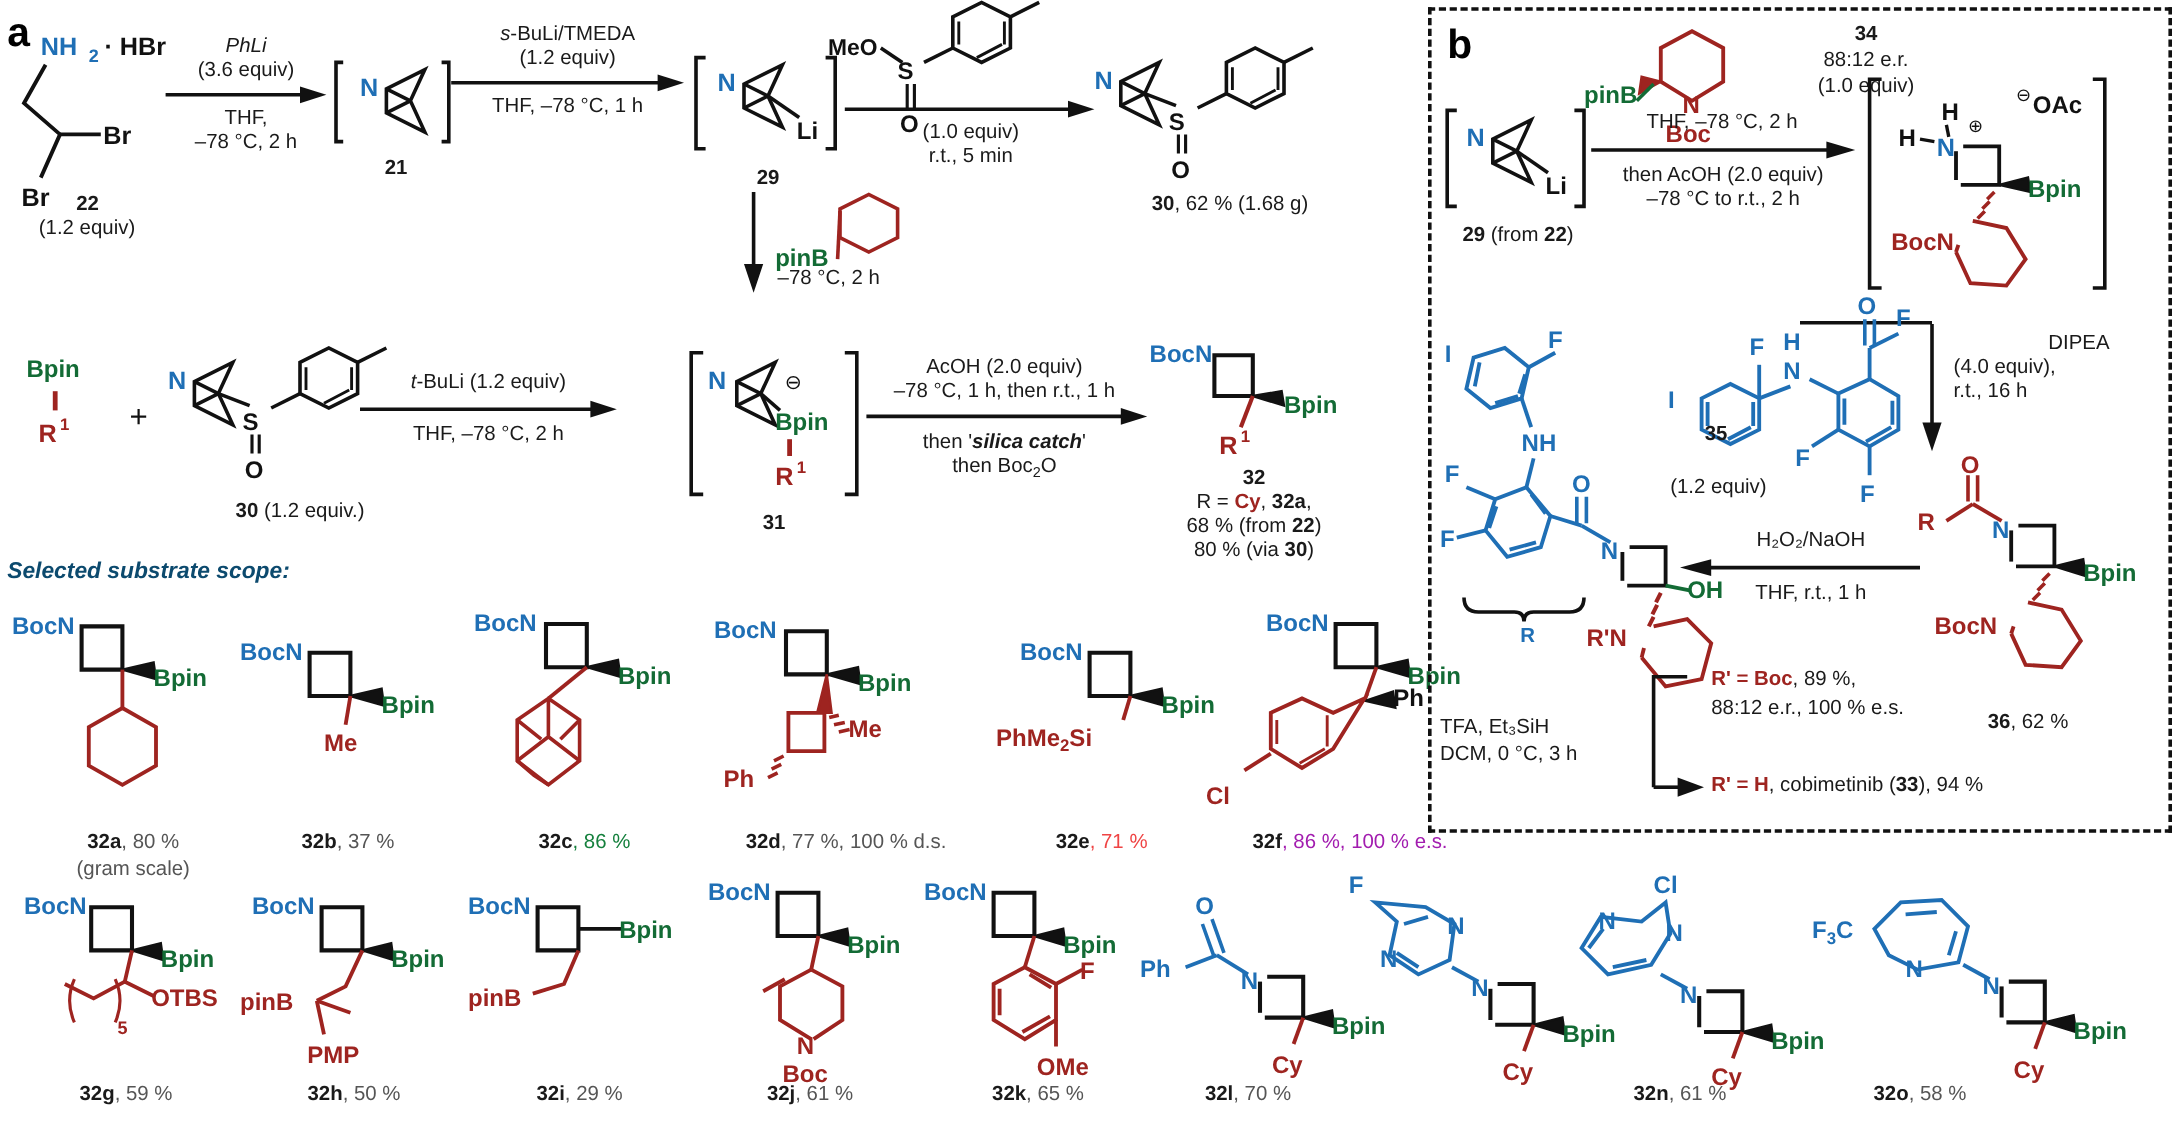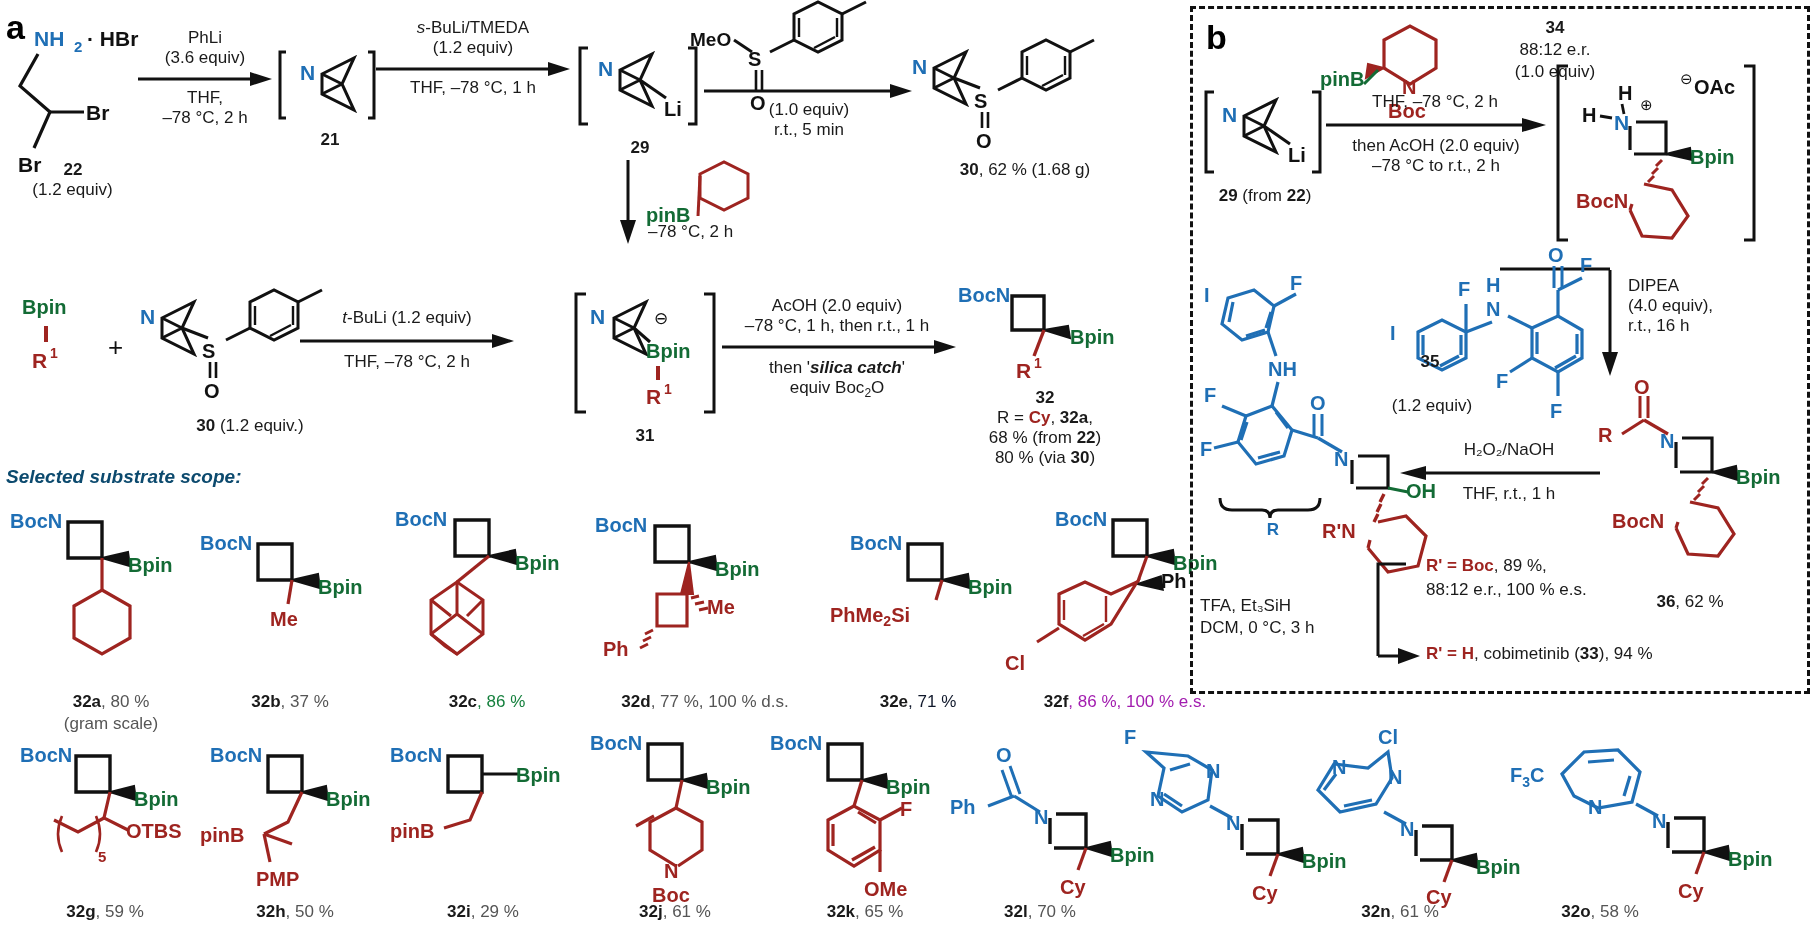--- a/index.html
+++ b/index.html
@@ -27,21 +27,21 @@
   <text x="62" y="28" font-size="15" font-weight="bold" fill="#1f6fb5">2</text>
   <text x="75" y="22" font-size="21" font-weight="bold" fill="#111">· HBr</text>
   <path d="M26 30 L8 62 L38 88 L22 124" stroke="#111" stroke-width="3.2" fill="none"></path>
   <path d="M38 88 L72 88" stroke="#111" stroke-width="3.2" fill="none"></path>
   <text x="74" y="96" font-size="21" font-weight="bold" fill="#111">Br</text>
   <text x="6" y="148" font-size="21" font-weight="bold" fill="#111">Br</text>
 </svg>
 <div class="abs cmpd" style="left:28px;top:160px;width:90px;"><b>22</b></div>
 <div class="abs cmpd" style="left:10px;top:180px;width:125px;">(1.2 equiv)</div>
 
-<div class="abs cond" style="left:140px;top:28px;width:130px;">PhLi</div>
+<div class="abs cond" style="left:140px;top:28px;width:130px;font-style:italic;">PhLi</div>
 <div class="abs cond" style="left:140px;top:48px;width:130px;">(3.6 equiv)</div>
 <svg class="abs" style="left:138px;top:72px;" width="136" height="14">
   <path d="M0 7 L118 7" stroke="#111" stroke-width="3"></path>
   <path d="M112 0 L134 7 L112 14 Z" fill="#111"></path>
 </svg>
 <div class="abs cond" style="left:140px;top:88px;width:130px;">THF,</div>
 <div class="abs cond" style="left:140px;top:108px;width:130px;">–78 °C, 2 h</div>
 
 <svg class="abs" style="left:280px;top:48px;" width="96" height="78">
   <path d="M6 4 L0 4 L0 70 L6 70" stroke="#111" stroke-width="3" fill="none"></path>
@@ -161,21 +161,21 @@
 </svg>
 <div class="abs cmpd" style="left:600px;top:426px;width:90px;"><b>31</b></div>
 
 <div class="abs cond" style="left:712px;top:296px;width:250px;">AcOH (2.0 equiv)</div>
 <div class="abs cond" style="left:700px;top:316px;width:274px;">–78 °C, 1 h, then r.t., 1 h</div>
 <svg class="abs" style="left:722px;top:340px;" width="236" height="14">
   <path d="M0 7 L218 7" stroke="#111" stroke-width="3"></path>
   <path d="M212 0 L234 7 L212 14 Z" fill="#111"></path>
 </svg>
 <div class="abs cond" style="left:712px;top:358px;width:250px;"><span>then '</span><b><i>silica catch</i></b><span>'</span></div>
-<div class="abs cond" style="left:712px;top:378px;width:250px;"><span>equiv Boc</span><sub style="font-size:12px;">2</sub><span>O</span></div>
+<div class="abs cond" style="left:712px;top:378px;width:250px;"><span>then Boc</span><sub style="font-size:12px;">2</sub><span>O</span></div>
 
 <svg class="abs" style="left:958px;top:282px;" width="170" height="100">
   <text x="0" y="20" font-size="20" font-weight="bold" fill="#1f6fb5">BocN</text>
   <path d="M54 14 L86 14 L86 48 L54 48 Z" stroke="#111" stroke-width="3.4" fill="none"></path>
   <path d="M86 48 L112 56 L110 44 Z" fill="#111" stroke="#111" stroke-width="2"></path>
   <text x="112" y="62" font-size="20" font-weight="bold" fill="#136b35">Bpin</text>
   <path d="M86 48 L76 74" stroke="#9e2420" stroke-width="3.4"></path>
   <text x="58" y="96" font-size="21" font-weight="bold" fill="#9e2420">R</text>
   <text x="76" y="86" font-size="14" font-weight="bold" fill="#9e2420">1</text>
 </svg>
@@ -241,21 +241,21 @@
 <div class="abs lbl" style="left:570px;top:692px;width:270px;"><b>32d</b><span style="color:#555;">, 77 %, 100 % d.s.</span></div>
 
 <svg class="abs" style="left:830px;top:528px;" width="200" height="140">
   <text x="20" y="22" font-size="20" font-weight="bold" fill="#1f6fb5">BocN</text>
   <path d="M78 16 L112 16 L112 52 L78 52 Z" stroke="#111" stroke-width="3.4" fill="none"></path>
   <path d="M112 52 L140 60 L138 46 Z" fill="#111" stroke="#111" stroke-width="2"></path>
   <text x="138" y="66" font-size="20" font-weight="bold" fill="#136b35">Bpin</text>
   <path d="M112 52 L106 72" stroke="#9e2420" stroke-width="3.2"></path>
   <text x="0" y="94" font-size="20" font-weight="bold" fill="#9e2420">PhMe<tspan font-size="14" dy="4">2</tspan><tspan dy="-4">Si</tspan></text>
 </svg>
-<div class="abs lbl" style="left:828px;top:692px;width:180px;"><b>32e</b><span style="color:#0f172a;">, 71 %</span></div>
+<div class="abs lbl" style="left:828px;top:692px;width:180px;"><b>32e</b><span style="color:#ef4444;">, 71 %</span></div>
 
 <svg class="abs" style="left:1005px;top:504px;" width="230" height="190">
   <text x="50" y="22" font-size="20" font-weight="bold" fill="#1f6fb5">BocN</text>
   <path d="M108 16 L142 16 L142 52 L108 52 Z" stroke="#111" stroke-width="3.4" fill="none"></path>
   <path d="M142 52 L170 60 L168 46 Z" fill="#111" stroke="#111" stroke-width="2"></path>
   <text x="168" y="66" font-size="20" font-weight="bold" fill="#136b35">Bpin</text>
   <path d="M142 52 L132 80" stroke="#9e2420" stroke-width="3.2"></path>
   <path d="M132 80 L156 72 L158 86 Z" fill="#111" stroke="#111" stroke-width="1.6"></path>
   <text x="156" y="84" font-size="20" font-weight="bold" fill="#111">Ph</text>
   <path d="M132 80 L106 92 L80 80 L54 92 L54 122 L80 138 L106 122 Z" stroke="#9e2420" stroke-width="3.2" fill="none" transform="translate(0,-2)"></path>
@@ -470,21 +470,21 @@
   </g>
 </svg>
 
 <svg class="abs" style="left:1600px;top:270px;" width="22" height="108">
   <path d="M10 0 L10 88" stroke="#111" stroke-width="3"></path>
   <path d="M2 82 L10 106 L18 82 Z" fill="#111"></path>
 </svg>
 <svg class="abs" style="left:1500px;top:264px;" width="112" height="10">
   <path d="M0 5 L110 5" stroke="#111" stroke-width="3"></path>
 </svg>
-<div class="abs cond" style="left:1628px;top:276px;width:130px;text-align:left;">DIPEA</div>
+<div class="abs cond" style="left:1628px;top:276px;width:130px;text-align:right;">DIPEA</div>
 <div class="abs cond" style="left:1628px;top:296px;width:160px;text-align:left;">(4.0 equiv),</div>
 <div class="abs cond" style="left:1628px;top:316px;width:130px;text-align:left;">r.t., 16 h</div>
 
 <svg class="abs" style="left:1390px;top:254px;" width="270" height="180">
   <text x="0" y="86" font-size="20" font-weight="bold" fill="#1f6fb5">I</text>
   <g stroke="#1f6fb5" stroke-width="3.2" fill="none">
     <path d="M28 78 L52 66 L76 78 L76 104 L52 116 L28 104 Z"></path>
     <path d="M33 81 L33 101 M71 81 L71 101 M50 112 L69 102"></path>
   </g>
   <path d="M76 78 L76 50" stroke="#1f6fb5" stroke-width="3.2"></path>

